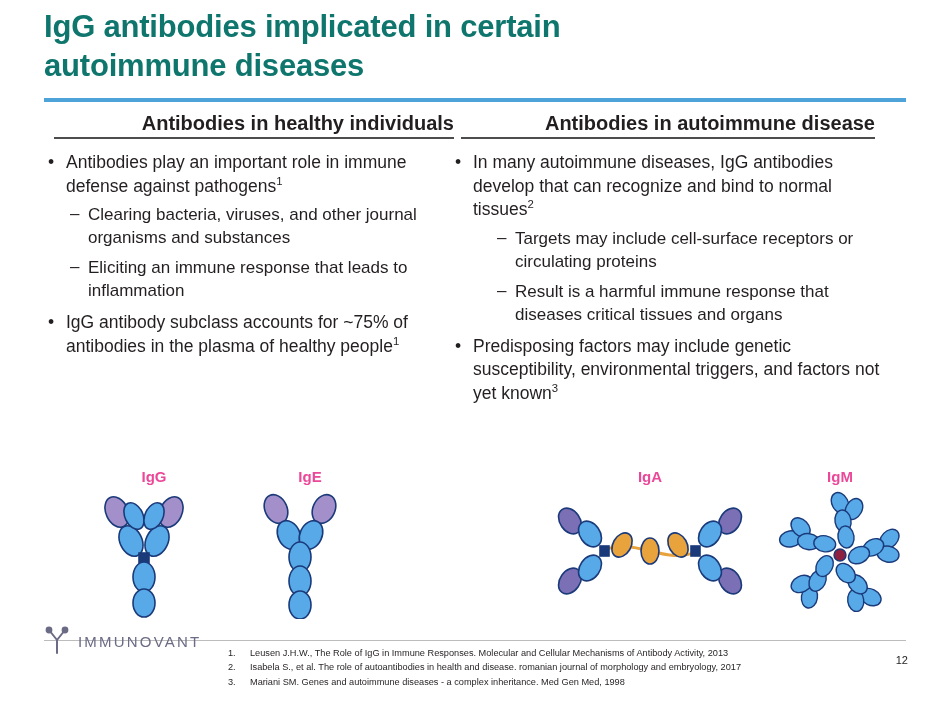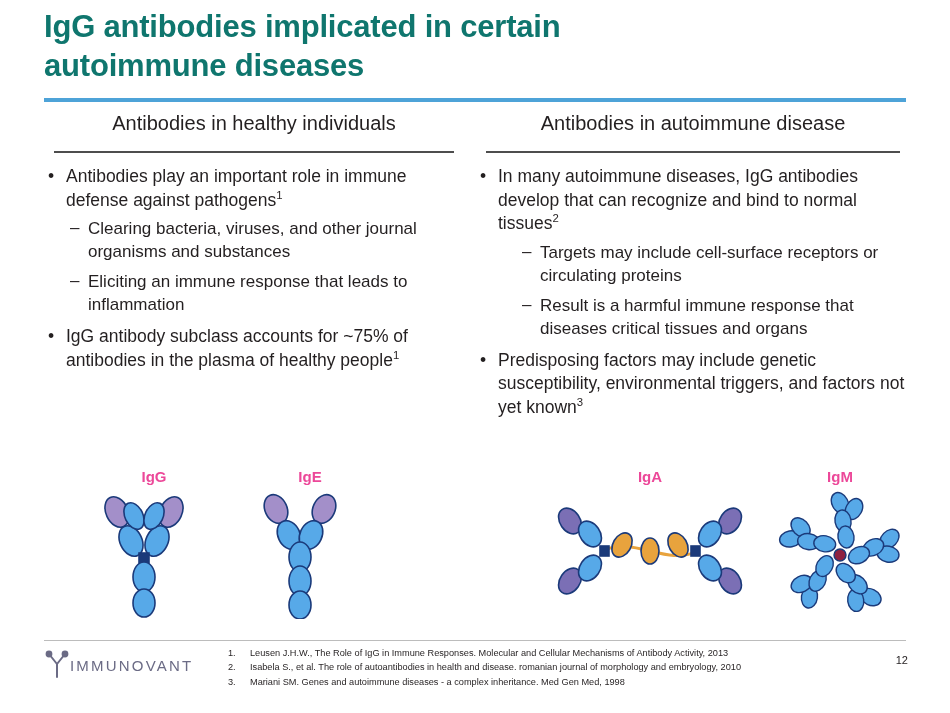--- a/index.html
+++ b/index.html
@@ -37,27 +37,27 @@
     top: 98px;
     width: 862px;
     height: 4px;
     background: #4ea3d8;
   }
   .col {
     position: absolute;
     top: 112px;
   }
   .col-left { left: 44px; width: 420px; }
-  .col-right { left: 476px; width: 434px; }
+  .col-right { left: 451px; width: 434px; }
   .col-head {
     font-size: 20px;
-    font-weight: normal;
-    text-align: center;
+    font-weight: bold;
+    text-align: right;
     color: #231f20;
-    padding-bottom: 16px;
+    padding-bottom: 2px;
     border-bottom: 2px solid #4d4d4d;
     margin: 0 10px;
   }
   ul.lvl1 {
     list-style: none;
     margin: 12px 0 0 0;
     padding: 0;
   }
   ul.lvl1 > li {
     position: relative;
@@ -114,23 +114,24 @@
     position: absolute;
     left: 44px;
     top: 640px;
     width: 862px;
     height: 1px;
     background: #bcbcbc;
   }
   .logo {
     position: absolute;
     left: 44px;
-    top: 650px;
+    top: 626px;
     display: flex;
     align-items: center;
+    gap: 8px;
   }
   .logo-text {
     font-size: 15px;
     letter-spacing: 2.2px;
     color: #6b6b85;
     font-weight: normal;
   }
   .refs {
     position: absolute;
     left: 228px;
@@ -320,21 +321,21 @@
     <span class="logo-text">IMMUNOVANT</span>
   </div>
 
   <div class="refs">
     <div class="row">
       <span class="num">1.</span>
       <span>Leusen J.H.W., The Role of IgG in Immune Responses. Molecular and Cellular Mechanisms of Antibody Activity, 2013</span>
     </div>
     <div class="row">
       <span class="num">2.</span>
-      <span>Isabela S., et al. The role of autoantibodies in health and disease. romanian journal of morphology and embryology, 2010</span>
+      <span>Isabela S., et al. The role of autoantibodies in health and disease. romanian journal of morphology and embryology, 2017</span>
     </div>
     <div class="row">
       <span class="num">3.</span>
       <span>Mariani SM. Genes and autoimmune diseases - a complex inheritance. Med Gen Med, 1998</span>
     </div>
   </div>
 
   <div class="page-num">12</div>
 
 </div>

